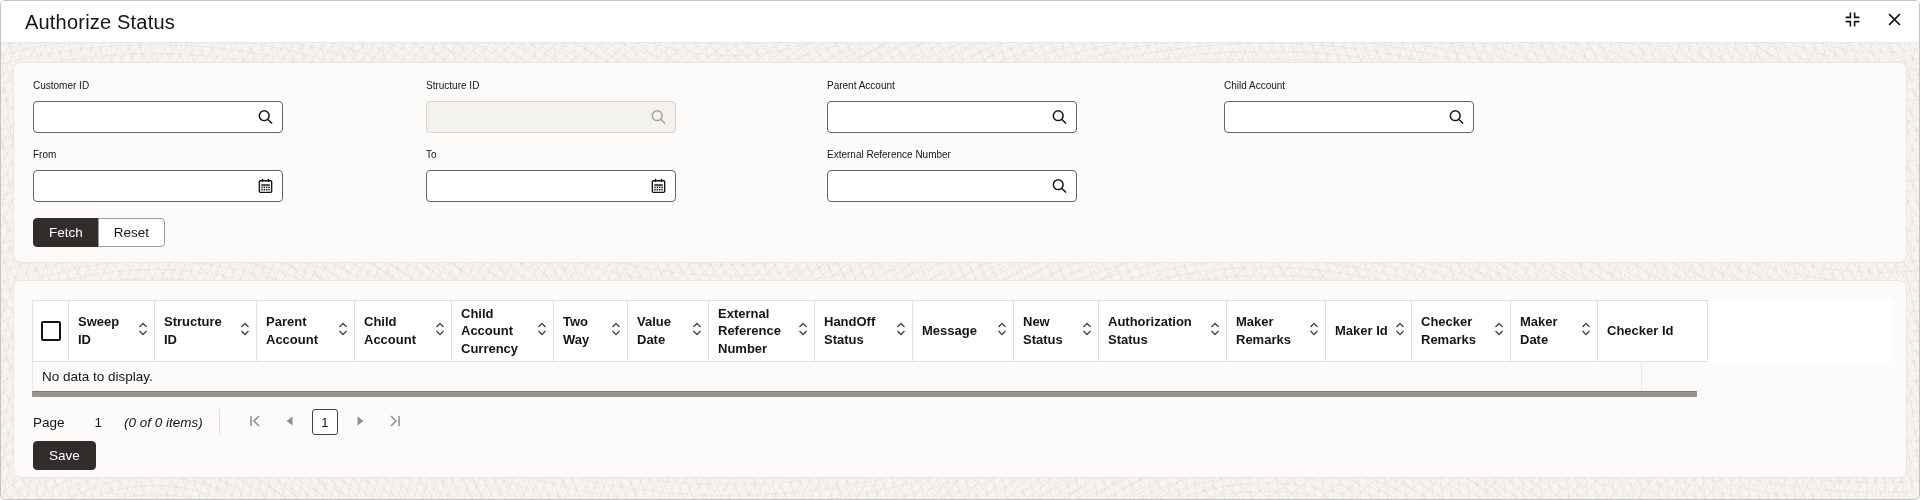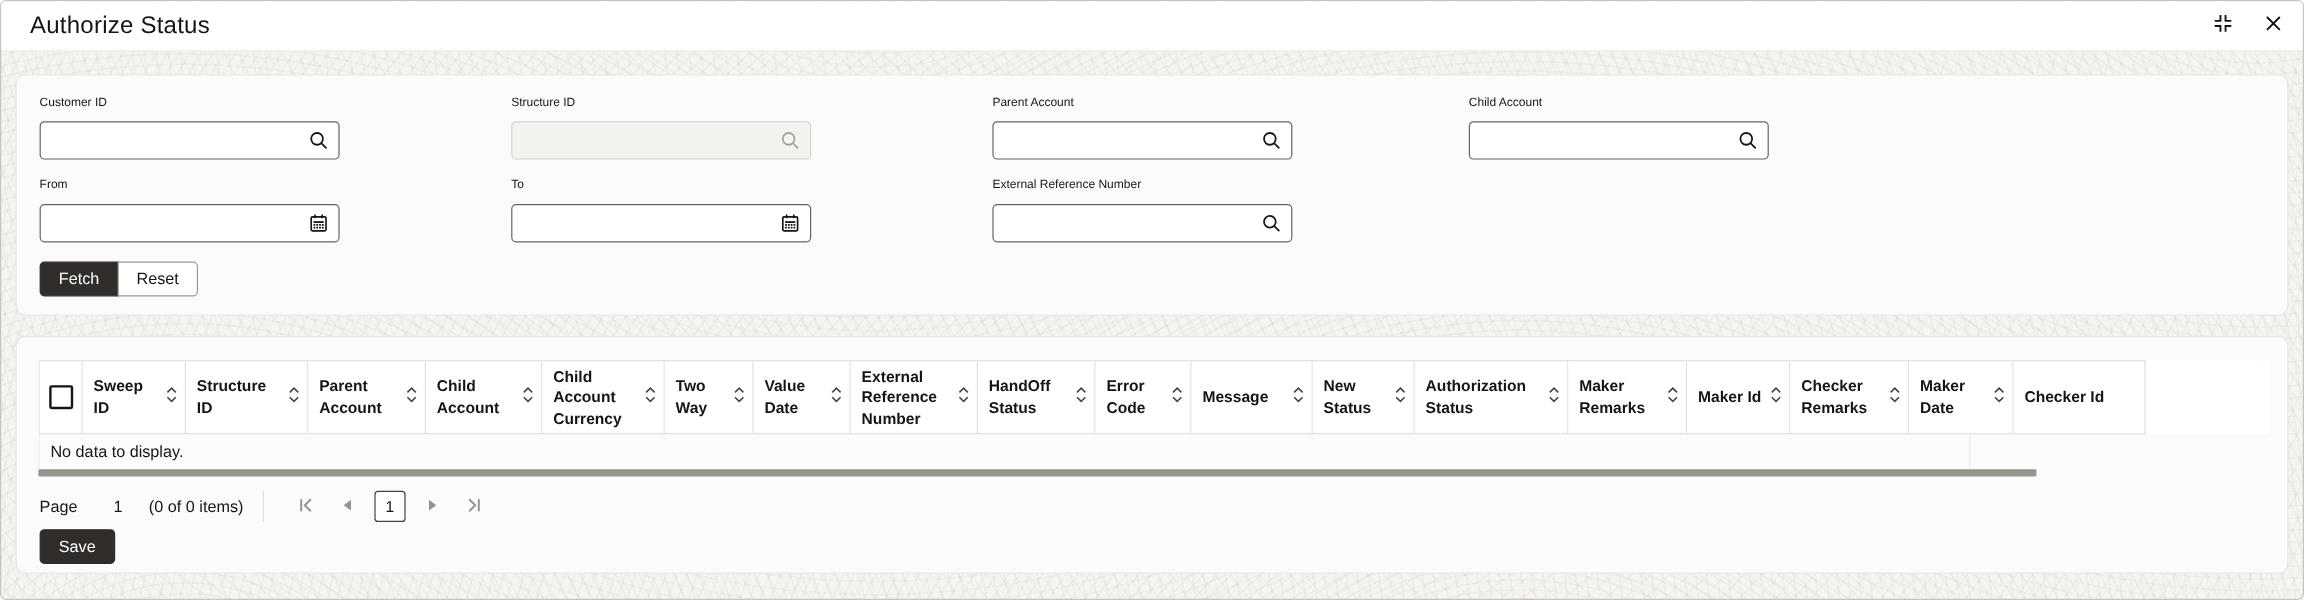--- a/index.html
+++ b/index.html
@@ -88,21 +88,21 @@
   }
   .hscroll{position:absolute;left:18px;top:110px;width:1848px;height:5px;}
   .hscroll-thumb{height:5px;width:1665px;background:#97948f;border-top:1px solid #7b7873;border-radius:1px;cursor:pointer;}
   
   .pagination{
     position:absolute;left:19px;top:124px;height:34px;
     display:flex;align-items:center;font-size:13.5px;color:#161513;
   }
   .pg-label{margin-right:30px;}
   .pg-current{margin-right:22px;}
-  .pg-summary{margin-right:16px;}
+  .pg-summary{margin-right:16px;font-style:italic;}
   .pg-divider{width:1px;height:26px;background:#e3e0da;margin-right:22px;}
   .pg-btn{width:26px;height:26px;display:flex;align-items:center;justify-content:center;cursor:pointer;margin-right:9px;}
   .pg-box{
     width:26px;height:26px;box-sizing:border-box;border:1px solid #44423e;border-radius:3px;
     display:flex;align-items:center;justify-content:center;font-size:13px;color:#161513;
     margin-right:9px;background:#fff;cursor:pointer;
   }
   .btn-save{position:absolute;left:19px;top:160px;}
 </style>
 </head>
@@ -318,27 +318,20 @@
                 <path d="M1.5 10 L5 13.5 L8.5 10"></path>
               </svg></span>
           </div>
           <div class="th" style="width: 98px; flex: 0 0 98px;">
             <span class="th-label">HandOff Status</span>
             <span class="sort-icon"><svg width="10" height="16" viewBox="0 0 10 16" fill="none" stroke="#45433f" stroke-width="1.3">
                 <path d="M1.5 6 L5 2.5 L8.5 6"></path>
                 <path d="M1.5 10 L5 13.5 L8.5 10"></path>
               </svg></span>
           </div>
-          <div class="th" style="width: 80px; flex: 0 0 80px;">
-            <span class="th-label">Error Code</span>
-            <span class="sort-icon"><svg width="10" height="16" viewBox="0 0 10 16" fill="none" stroke="#45433f" stroke-width="1.3">
-                <path d="M1.5 6 L5 2.5 L8.5 6"></path>
-                <path d="M1.5 10 L5 13.5 L8.5 10"></path>
-              </svg></span>
-          </div>
           <div class="th" style="width: 101px; flex: 0 0 101px;">
             <span class="th-label">Message</span>
             <span class="sort-icon"><svg width="10" height="16" viewBox="0 0 10 16" fill="none" stroke="#45433f" stroke-width="1.3">
                 <path d="M1.5 6 L5 2.5 L8.5 6"></path>
                 <path d="M1.5 10 L5 13.5 L8.5 10"></path>
               </svg></span>
           </div>
           <div class="th" style="width: 85px; flex: 0 0 85px;">
             <span class="th-label">New Status</span>
             <span class="sort-icon"><svg width="10" height="16" viewBox="0 0 10 16" fill="none" stroke="#45433f" stroke-width="1.3">

